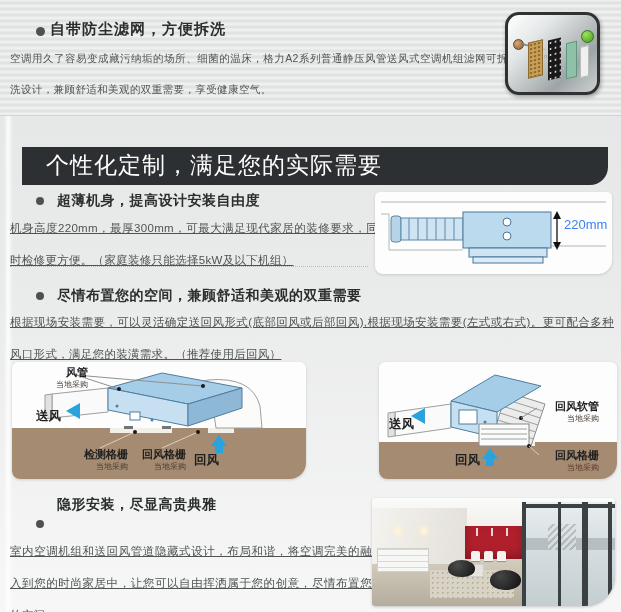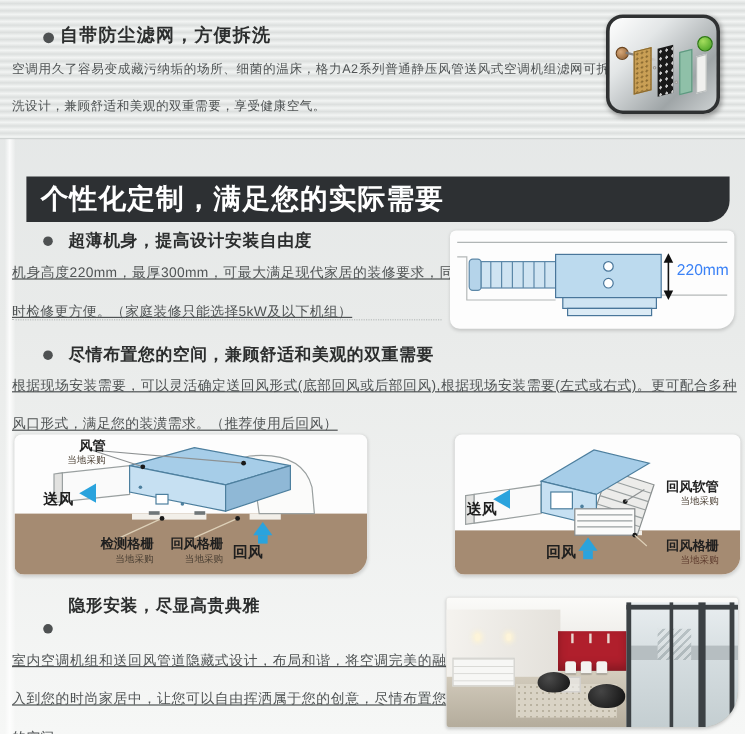--- a/index.html
+++ b/index.html
@@ -34,41 +34,41 @@
   .fi-sphere { left:73px; top:15px; width:13px; height:13px; border-radius:50%;
     background:radial-gradient(circle at 35% 30%,#a5de5e,#3f9b1e); border:1px solid #2e7a12; }
   .fi-dot { width:3px; height:3px; border-radius:50%; background:#e9e9e7; border:1px solid #9a9a98; }
 
   
   .page-edge { position:absolute; left:4px; top:116px; width:9px; height:496px;
     background:linear-gradient(90deg,rgba(255,255,255,0),rgba(255,255,255,.85) 45%,rgba(255,255,255,0)); }
 
   
   .banner { position:absolute; left:22px; top:147px; width:586px; height:38px; background:#2d3033;
-    border-radius:0 0 18px 0; color:#ffffff; font-size:23px; font-weight:bold; line-height:37px;
-    padding-left:12px; letter-spacing:1px; }
+    border-radius:0 0 18px 0; color:#ffffff; font-size:23px; font-weight:normal; line-height:37px;
+    padding-left:24px; letter-spacing:1px; }
 
   
   .sec-bullet { width:8px; height:8px; }
   .sec-heading { position:absolute; font-size:14px; font-weight:bold; color:#2c2e2e; letter-spacing:.5px; }
   .sec-body { position:absolute; font-size:11.5px; color:#4f5354; line-height:32px; letter-spacing:.3px; text-align:justify;text-decoration:underline; }
   .dotted { position:absolute; left:10px; top:266px; width:358px; border-top:1px dotted #b9bdbc; }
 
   .card { position:absolute; background:#fdfdfd; box-shadow:0 1px 3px rgba(0,0,0,.15); overflow:hidden; }
 
   
   .card1 { left:375px; top:192px; width:237px; height:82px; border-radius:5px 5px 14px 8px; }
   .dim-label { position:absolute; left:189px; top:25px; font-size:13px; color:#3b82f6; }
   .caption { position:absolute; left:375px; top:279px; width:237px; text-align:center; font-size:10px; color:#8e9292; letter-spacing:.5px; }
 
   
   .cardL { left:12px; top:362px; width:294px; height:117px; border-radius:6px 6px 16px 8px; }
   .cardR { left:379px; top:362px; width:238px; height:117px; border-radius:6px 6px 16px 8px; }
   .dl { position:absolute; font-size:11px; font-weight:bold; color:#1f1f1f; line-height:12px; text-align:right; }
-  .dl .ds { display:block; font-size:8px; font-weight:normal; color:#4a3f33; margin-top:1px;font-family:Liberation Mono, monospace; }
+  .dl .ds { display:block; font-size:8px; font-weight:normal; color:#4a3f33; margin-top:1px; }
   .dl-big { font-size:12.5px; }
   .arr-left { position:absolute; width:0; height:0; border-top:8px solid transparent; border-bottom:8px solid transparent; border-right:14px solid #2aa3dd; }
   .arr-up { position:absolute; width:0; height:0; border-left:8px solid transparent; border-right:8px solid transparent; border-bottom:11px solid #2aa3dd; }
   .arr-stem { position:absolute; width:8px; height:7px; background:#2aa3dd; }
 
   
   .photo { position:absolute; left:372px; top:498px; width:243px; height:108px; border-radius:3px 3px 30px 3px;
     overflow:hidden; background:#e9e8e4; box-shadow:0 1px 3px rgba(0,0,0,.2); }
   .ph { position:absolute; }
   .ph-ceiling { left:0; top:0; width:243px; height:42px; background:linear-gradient(#fbfbf9,#eceae6); }

